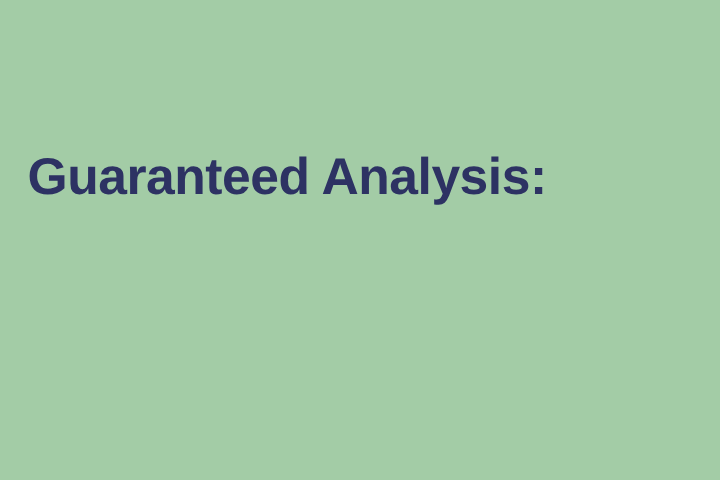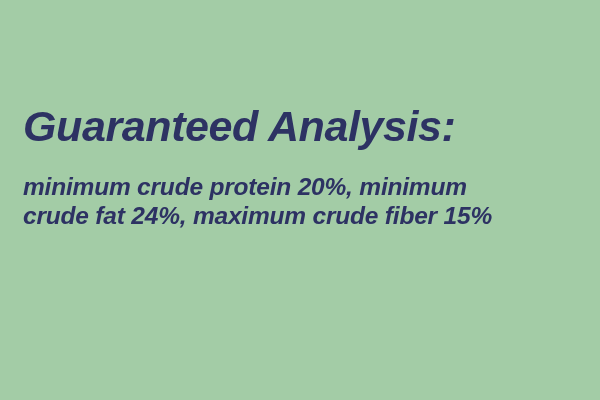--- a/index.html
+++ b/index.html
@@ -20,23 +20,22 @@
     width: 600px;
     height: 400px;
     box-sizing: border-box;
     background: #a3cca6;
     overflow: hidden;
   }
 
   .text-block {
     position: absolute;
     left: 23px;
-    top: 102px;
+    top: 124px;
     right: 10px;
-    font-style: italic;
   }
 
   .heading {
     margin: 0;
     font-family: "Liberation Sans", sans-serif;
     font-size: 43px;
     font-weight: 700;
     line-height: 48px;
     letter-spacing: -0.4px;
     color: #2d3263;
@@ -61,20 +60,16 @@
 </style>
 </head>
 <body>
 
 <div class="card">
 
   <div class="text-block">
 
     <h1 class="heading">Guaranteed Analysis:</h1>
 
-    <p class="body-text">
-      <span class="body-line">minimum crude protein 20%, minimum</span>
-      <span class="body-line">crude fat 24%, maximum crude fiber 15%</span>
-    </p>
 
   </div>
 
 </div>
 
 </body></html>

